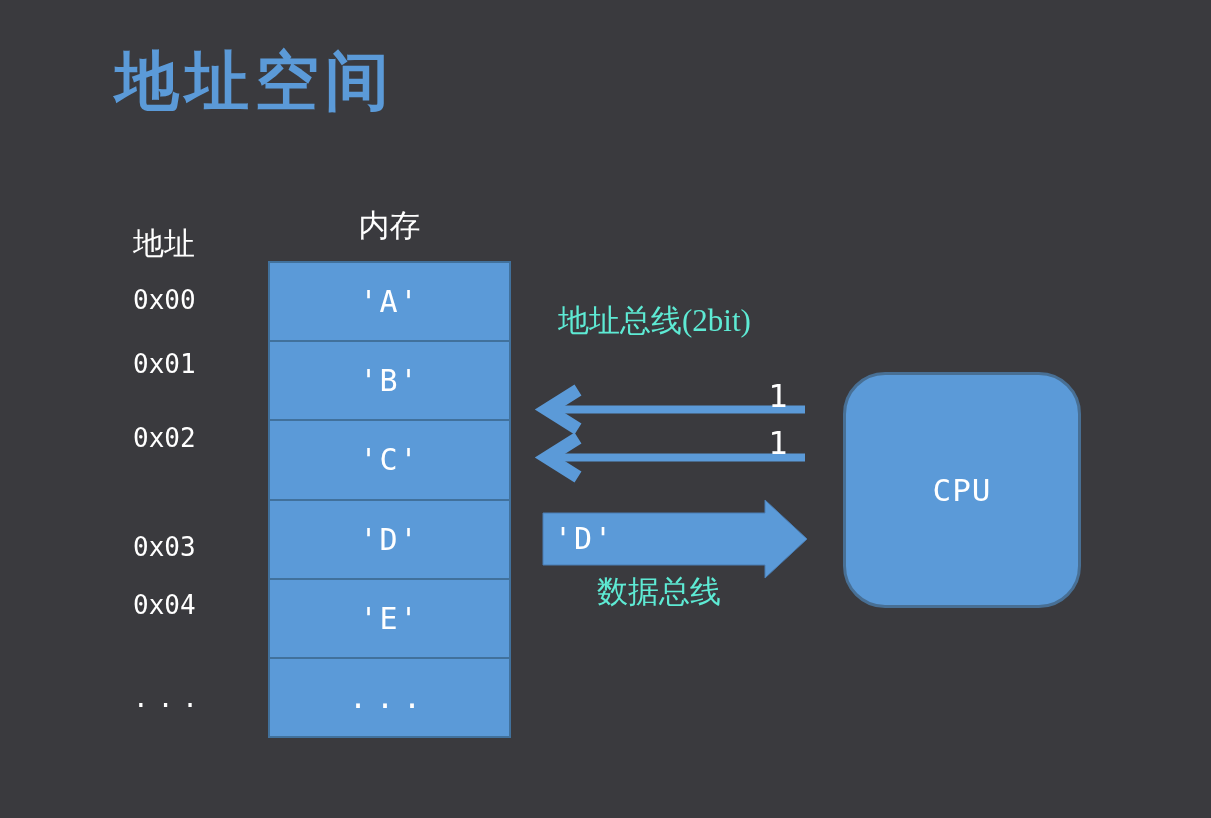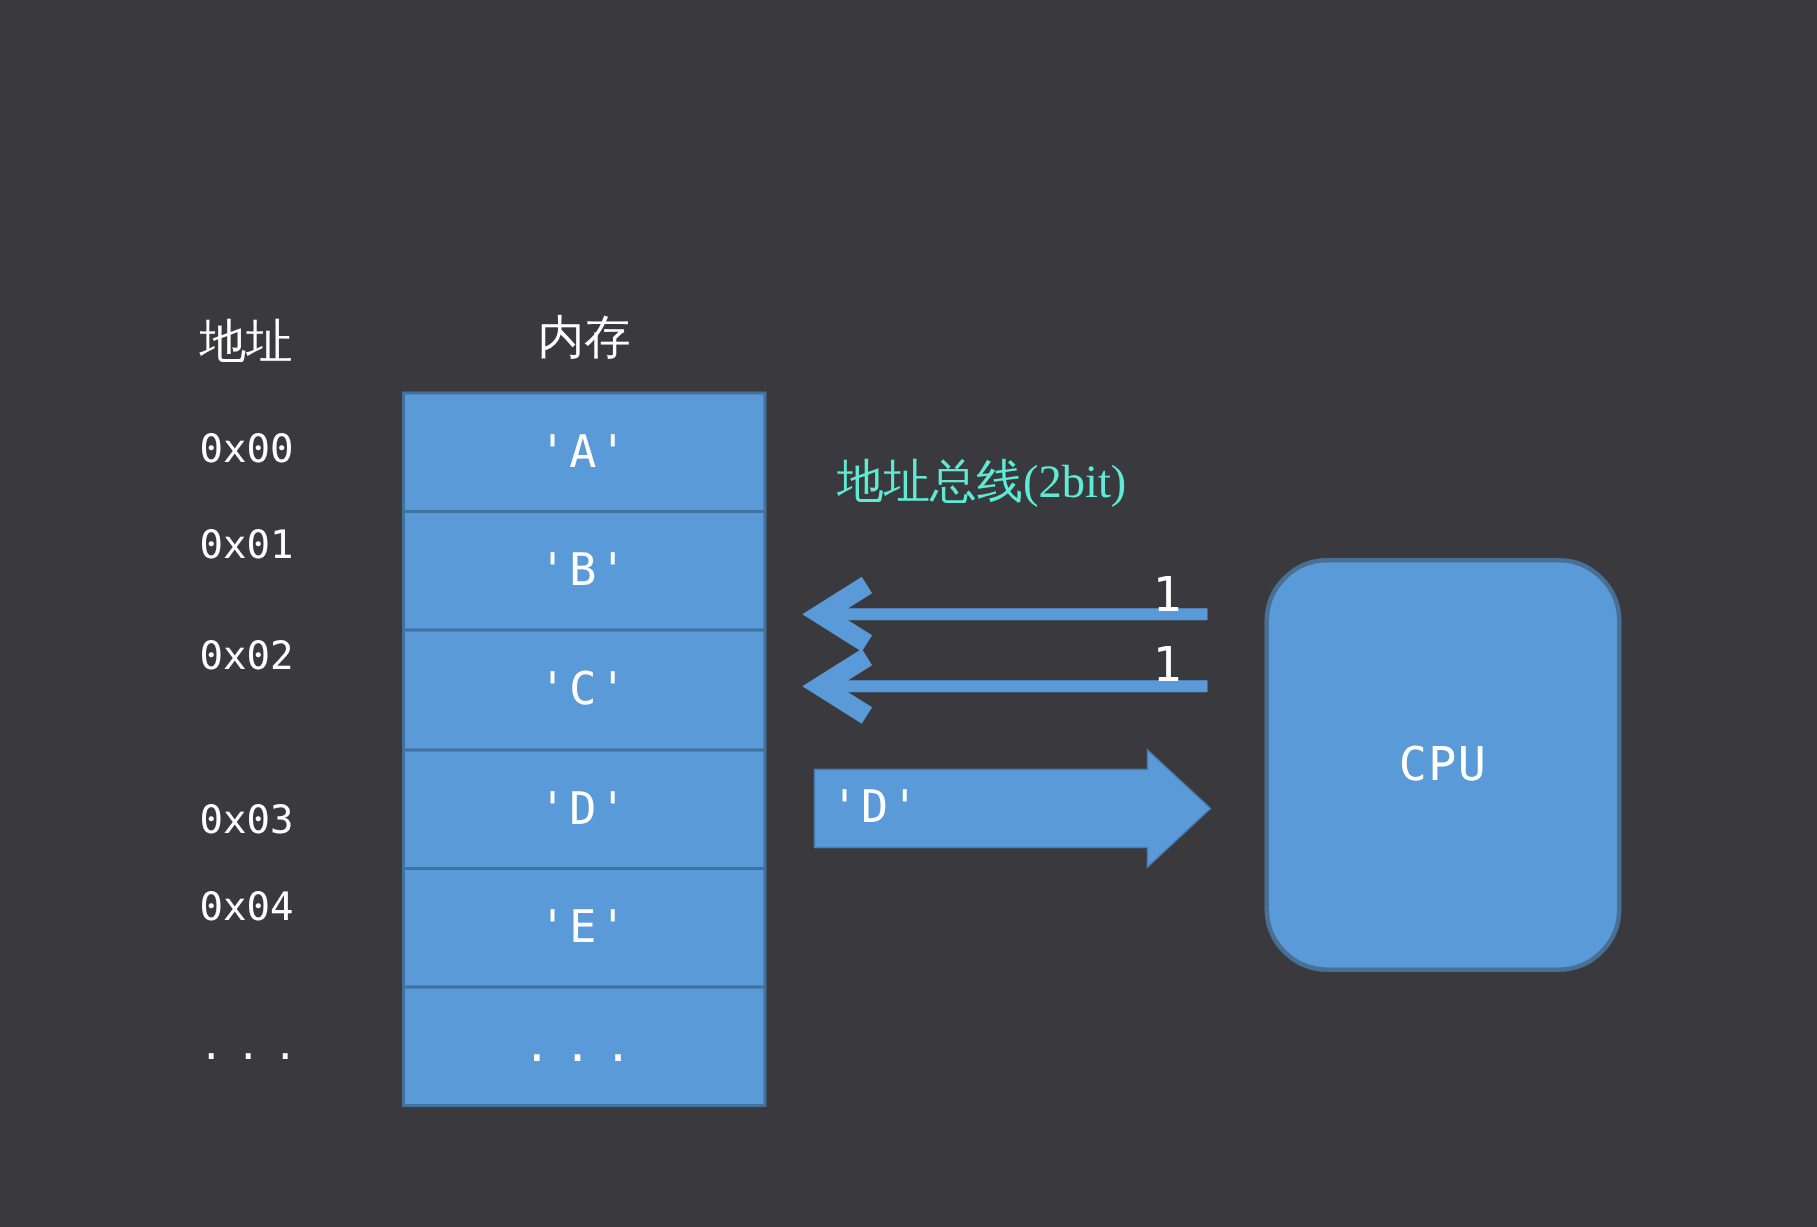--- a/index.html
+++ b/index.html
@@ -15,21 +15,21 @@
 
   .title{
     position:absolute;left:115px;top:42px;
     font-size:64px;font-weight:bold;color:#5b9ad8;
     letter-spacing:6px;line-height:80px;white-space:nowrap;
   }
   .col-header{
     position:absolute;top:208px;
     font-size:31px;color:#ffffff;line-height:40px;white-space:nowrap;
   }
-  .hdr-addr{left:133px;}
+  .hdr-addr{left:133px;margin-top:16px;}
   .hdr-mem{left:268px;width:243px;text-align:center;font-family:Liberation Mono, monospace;}
 
   .addr{
     position:absolute;left:133px;height:44px;line-height:44px;
     font-size:26px;color:#ffffff;white-space:nowrap;
   }
   .addr.dots,.cell.dots{letter-spacing:9px;}
 
   .mem-table{
     position:absolute;left:268px;top:261px;width:243px;height:477px;
@@ -58,32 +58,33 @@
   }
   .bit-1{top:380px;}
   .bit-2{top:427px;}
 
   .data-value{
     position:absolute;left:554px;top:521px;
     font-size:30px;color:#ffffff;letter-spacing:2px;z-index:2;white-space:nowrap;
   }
 
   .cpu-box{
-    position:absolute;left:843px;top:372px;width:238px;height:276px;
+    position:absolute;left:843px;top:372px;width:238px;height:236px;
     background:#5b9ad8;border:3px solid #486f94;border-radius:42px;
     box-sizing:border-box;
     display:flex;align-items:center;justify-content:center;
   }
   .cpu-label{font-size:31px;color:#ffffff;letter-spacing:1px;}
 </style>
 </head>
 <body>
 
 <div class="slide">
 
+  <div class="title zh">地址空间</div>
 
   <div class="col-header zh hdr-addr">地址</div>
   <div class="col-header zh hdr-mem">内存</div>
 
   <span class="addr mono" style="top:278px">0x00</span>
   <span class="addr mono" style="top:342px">0x01</span>
   <span class="addr mono" style="top:416px">0x02</span>
   <span class="addr mono" style="top:525px">0x03</span>
   <span class="addr mono" style="top:583px">0x04</span>
   <span class="addr mono dots" style="top:676px">...</span>
@@ -106,18 +107,19 @@
       <line x1="805" y1="457.5" x2="553" y2="457.5" stroke-width="8"></line>
       <polyline points="578,438 547,457.5 578,477" stroke-width="13"></polyline>
     </g>
     <polygon fill="#5b9ad8" stroke="#4a7db3" stroke-width="1" points="543,513 765,513 765,500 807,539 765,578 765,565 543,565"></polygon>
   </svg>
 
   <div class="bus-label zh addr-bus-label">地址总线(2bit)</div>
   <div class="bit-label mono bit-1">1</div>
   <div class="bit-label mono bit-2">1</div>
   <div class="data-value mono">'D'</div>
+  <div class="bus-label zh data-bus-label">数据总线</div>
 
   <div class="cpu-box">
     <span class="cpu-label mono">CPU</span>
   </div>
 
 </div>
 
 </body></html>

